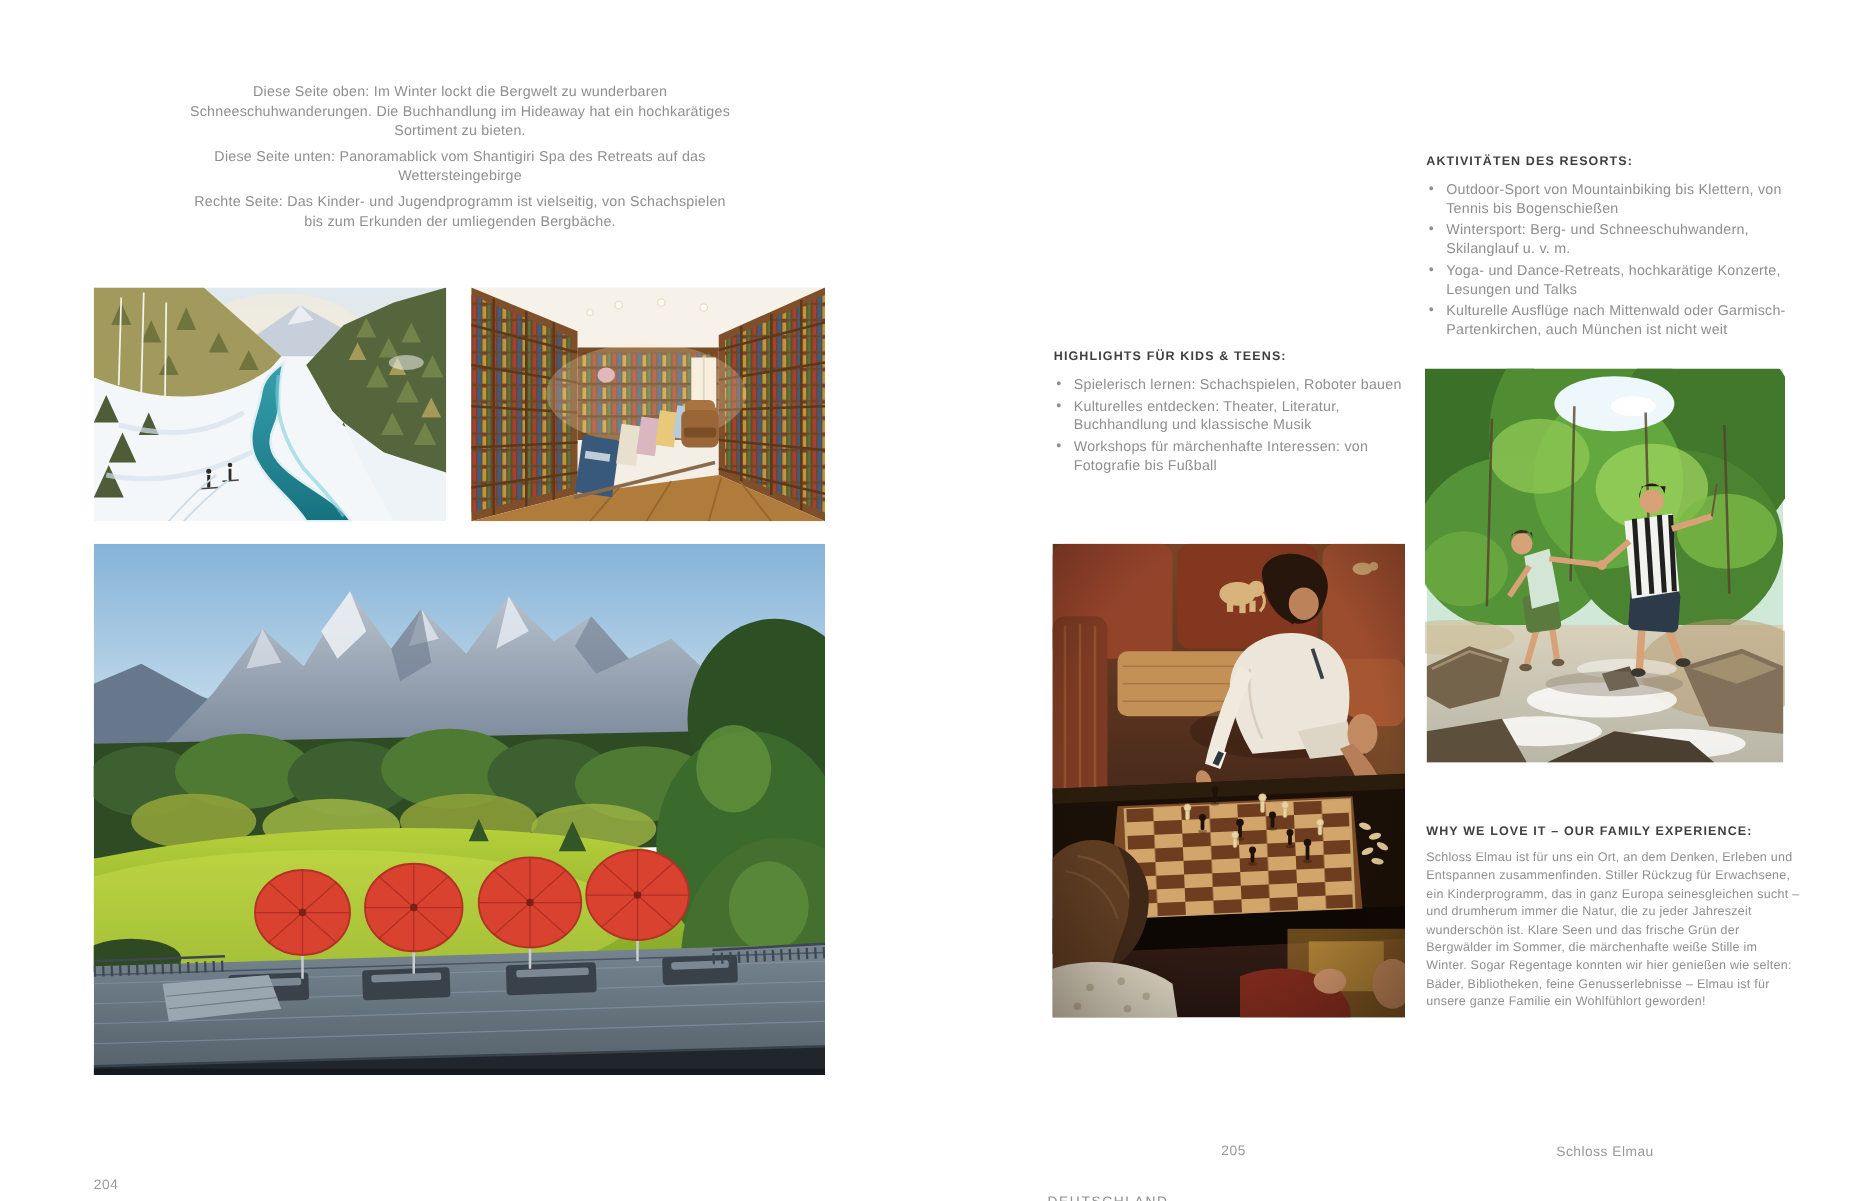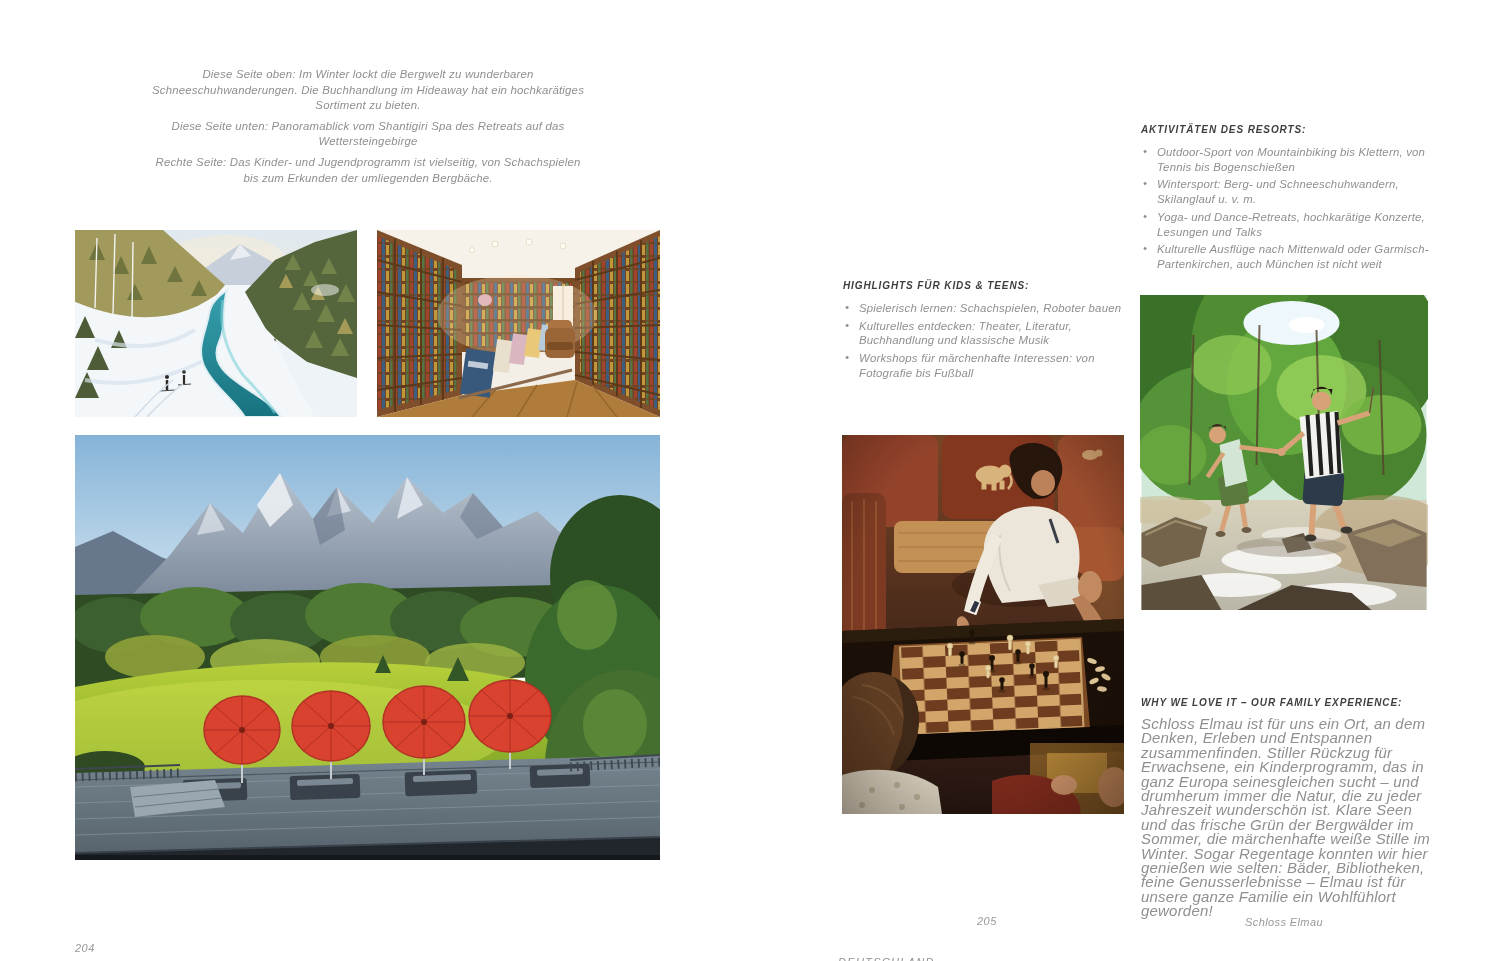--- a/index.html
+++ b/index.html
@@ -1,18 +1,18 @@
 <!DOCTYPE html>
 <html><head>
 <meta charset="utf-8">
 <style>
   html,body { margin:0; padding:0; background:#ffffff; }
   .spread {
     position:relative; width:1500px; height:961px; background:#ffffff;
-    font-family:"Liberation Sans", sans-serif; overflow:hidden;font-style:italic;
+    font-family:"Liberation Sans", sans-serif; overflow:hidden;
   }
   figure { position:absolute; margin:0; padding:0; }
   figure svg { display:block; }
 
   
   .caption-block {
     position:absolute; left:148px; top:67px; width:440px;
     text-align:center; font-size:11.4px; line-height:15.6px;
     color:#8f8f8f; letter-spacing:.2px;
   }
@@ -25,21 +25,21 @@
     letter-spacing:.9px; line-height:15px;
   }
   .bullets {
     list-style:none; margin:8px 0 0 0; padding:0;
     font-size:11.4px; line-height:14.7px; color:#8f8f8f; letter-spacing:.2px;
   }
   .bullets li { position:relative; padding-left:16px; margin-bottom:3px; }
   .bullets li::before { content:"•"; position:absolute; left:2px; top:-1px; color:#8f8f8f; }
 
   .why-text {
-    margin:7px 0 0 0; font-size:15px; line-height:14.4px;
+    margin:7px 0 0 0; font-size:10px; line-height:14.4px;
     color:#8f8f8f; letter-spacing:.2px;
   }
 
   
   .folio, .footer-label {
     position:absolute; font-size:11px; color:#999999; letter-spacing:.5px;
   }
   .footer-country { letter-spacing:1.3px; color:#8f8f8f;margin-top:40px; }
   .folio-left   { left:75px;  top:942px; width:585px; text-align:left; }
   .footer-country-pos { left:838px; top:916px; }
@@ -48,21 +48,21 @@
 
   
   .photo-winter    { left:75px;   top:230px; }
   .photo-bookstore { left:377px;  top:230px; }
   .photo-panorama  { left:75px;   top:435px; }
   .photo-stream    { left:1140px; top:295px; }
   .photo-chess     { left:842px;  top:435px; }
 
   .sec-activities { left:1141px; top:122px; width:298px; }
   .sec-highlights { left:843px;  top:278px; width:292px; }
-  .sec-why        { left:1141px; top:695px; width:299px; }
+  .sec-why        { left:1141px; top:658px; width:299px; }
 </style>
 </head>
 <body>
 
 <div class="spread">
 
   <div class="caption-block">
     <p>Diese Seite oben: Im Winter lockt die Bergwelt zu wunderbaren Schneeschuhwanderungen. Die Buchhandlung im Hideaway hat ein hochkarätiges Sortiment zu bieten.</p>
     <p>Diese Seite unten: Panoramablick vom Shantigiri Spa des Retreats auf das Wettersteingebirge</p>
     <p>Rechte Seite: Das Kinder- und Jugendprogramm ist vielseitig, von Schachspielen bis zum Erkunden der umliegenden Bergbäche.</p>

